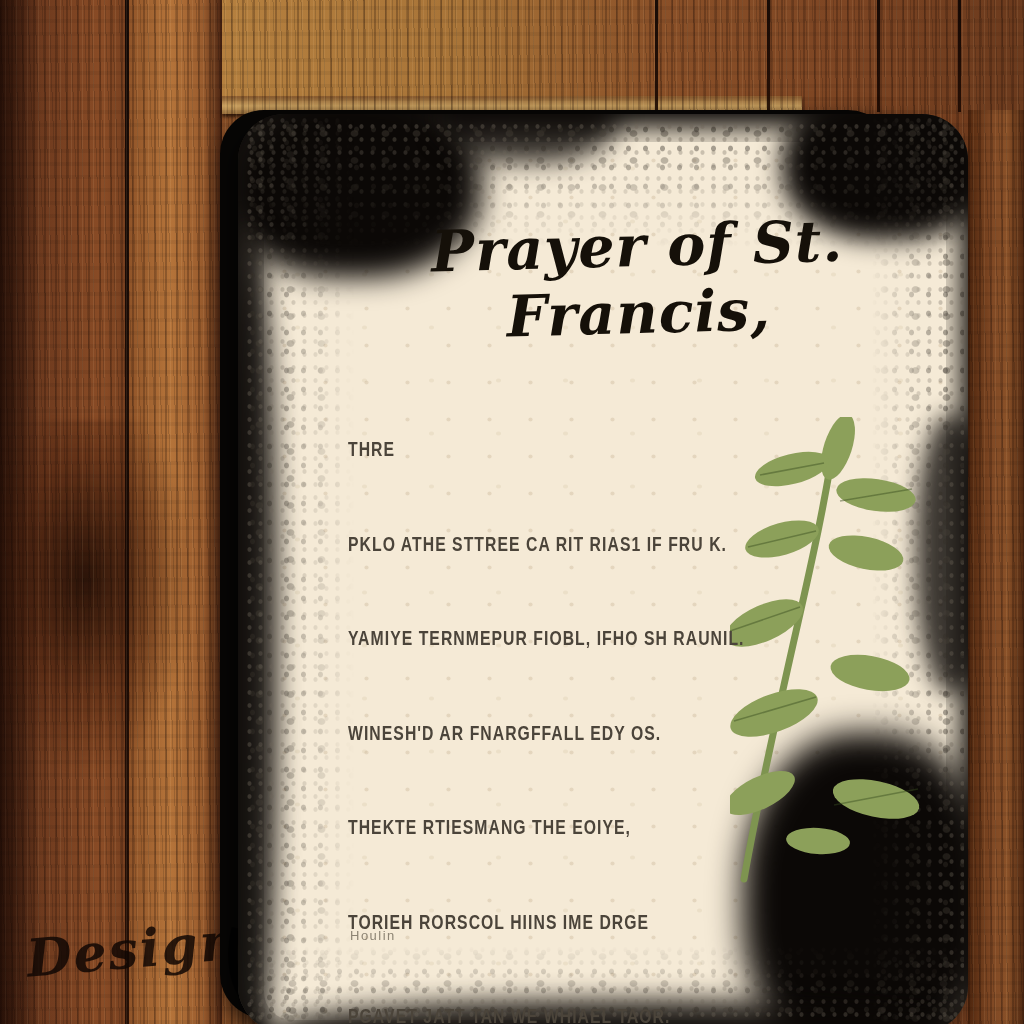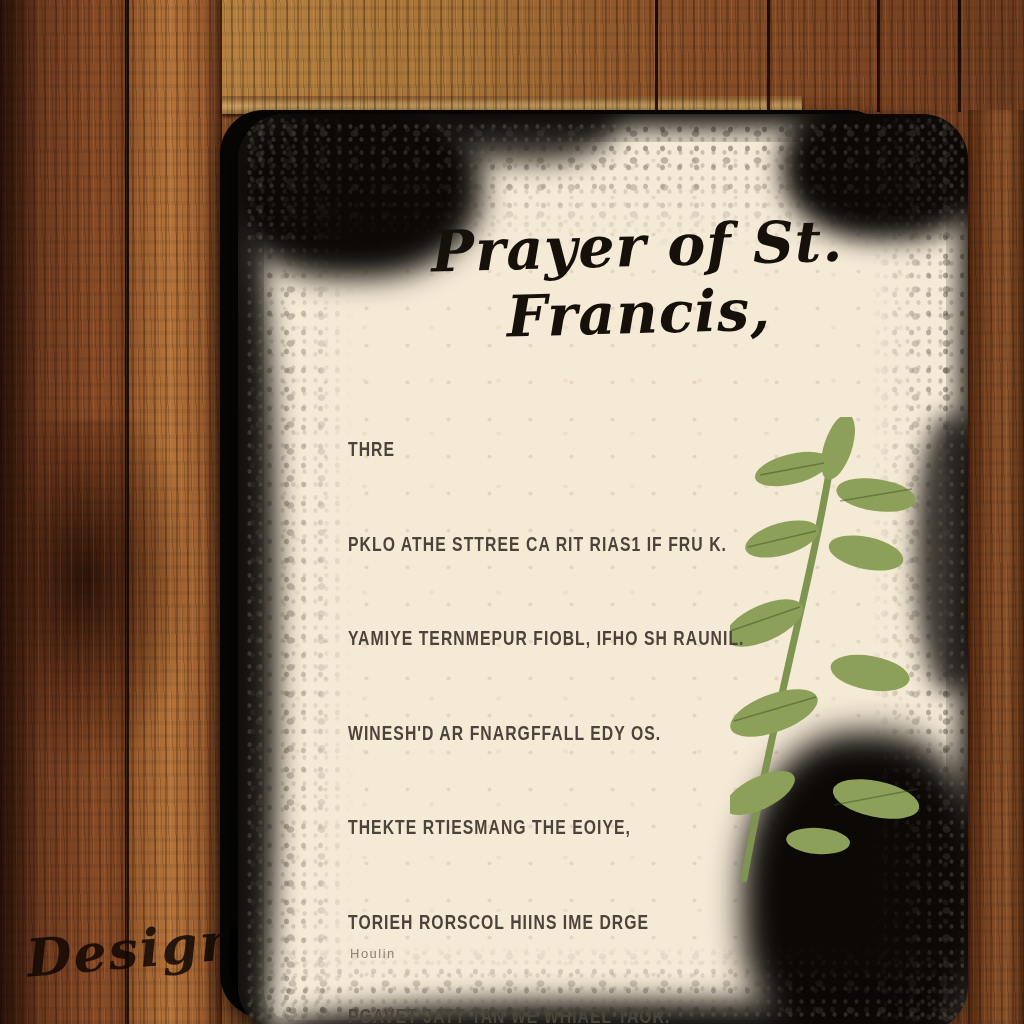--- a/index.html
+++ b/index.html
@@ -83,21 +83,21 @@
     mask:linear-gradient(to top,rgba(0,0,0,.95),rgba(0,0,0,0));}
   
   .sign-title{position:absolute;left:80px;right:10px;top:98px;z-index:6;text-align:center;
     font-family:"DejaVu Serif",serif;font-style:italic;font-weight:bold;
     font-size:57px;letter-spacing:1px;color:#151009;transform:rotate(-1.5deg);}
   .prayer{position:absolute;left:110px;top:256px;width:840px;z-index:6;
     transform:scaleX(.75);transform-origin:left top;
     font-size:21px;line-height:31.5px;letter-spacing:1.4px;font-weight:bold;
     color:#4b443a;white-space:pre;}
   .prayer div:nth-child(12){padding-left:8px;}
-  .footnote{position:absolute;left:112px;top:832px;z-index:6;
+  .footnote{position:absolute;left:112px;top:814px;z-index:6;
     font-size:13px;letter-spacing:1.5px;color:#8d8474;}
   .leaf-wrap{position:absolute;left:492px;top:303px;width:200px;height:472px;z-index:5;}
   .fronds{position:absolute;left:0;top:0;width:672px;height:908px;}
 </style>
 </head>
 <body>
 
 <div class="wood"></div>
 <div class="plank plank-left-b"></div>
 <div class="plank knot"></div>

